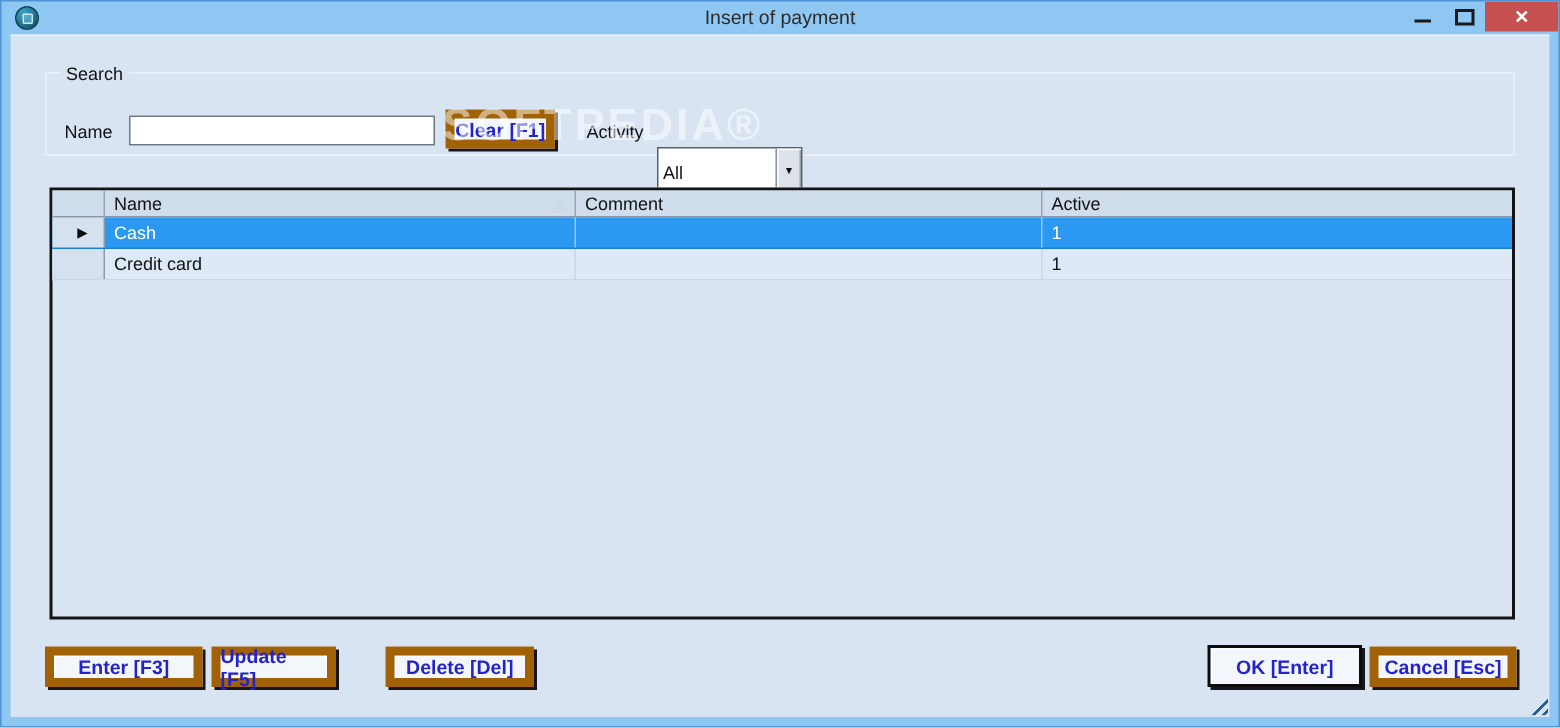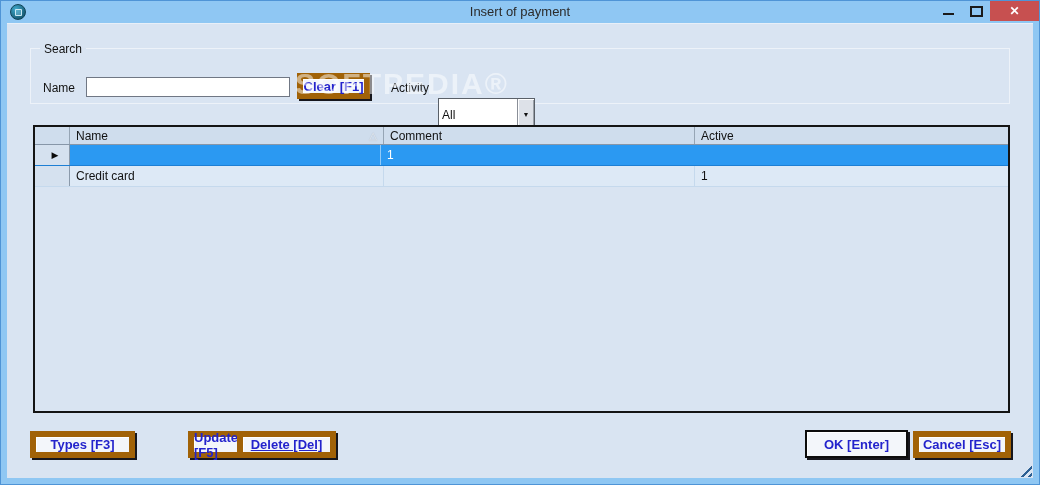--- a/index.html
+++ b/index.html
@@ -118,22 +118,22 @@
   .cell-name { width: 314px; }
   .cell-comment { width: 311px; }
   .cell-active { flex: 1; border-right: none !important; }
   .grid-row.selected { background: var(--selection_bg, #2b99f2); border-bottom: 1px solid #1d7fd4; }
   .grid-row.selected .cell { color: var(--selection_text, #ffffff); border-right-color: rgba(230, 242, 252, 0.55); }
   .grid-row.selected .cell-selector { background: #d5e1ef; color: #111; }
   .row-arrow { font-size: 9px; color: #0a0a0a; line-height: 1; }
 
   
   .insert-button { position: absolute; left: 23px;  top: 407px; width: 105px; height: 27px; }
-  .update-button { position: absolute; left: 134px; top: 407px; width: 83px;  height: 27px; margin-left: 47px; }
-  .delete-button { position: absolute; left: 230px; top: 407px; width: 99px;  height: 27px; text-decoration: underline; }
+  .update-button { position: absolute; left: 134px; top: 407px; width: 83px;  height: 27px; }
+  .delete-button { position: absolute; left: 250px; top: 407px; width: 99px;  height: 27px; }
   .ok-button     { position: absolute; left: 798px; top: 406px; width: 103px; height: 28px; border: 2px solid #0c0c0c; }
   .cancel-button { position: absolute; left: 906px; top: 407px; width: 98px;  height: 27px; }
 
   .resize-grip {
     position: absolute; right: 1px; bottom: 1px; width: 15px; height: 15px;
     background: repeating-linear-gradient(135deg, transparent 0 3px, #2c5f93 3px 5px);
     clip-path: polygon(100% 0, 100% 100%, 0 100%);
     cursor: nwse-resize;
   }
 </style>
@@ -190,34 +190,35 @@
         </div>
         <div class="hcell hcell-active">
           <span>Active</span>
         </div>
       </div>
 
       <div class="grid-row selected">
         <div class="cell cell-selector">
           <span class="row-arrow">▶</span>
         </div>
+        <div class="cell cell-name">Cash</div>
         <div class="cell cell-comment"></div>
         <div class="cell cell-active">1</div>
       </div>
 
       <div class="grid-row">
         <div class="cell cell-selector"></div>
         <div class="cell cell-name">Credit card</div>
         <div class="cell cell-comment"></div>
         <div class="cell cell-active">1</div>
       </div>
     </div>
 
     <div class="btn3d insert-button">
-      <span>Types [F3]</span>
+      <span>Enter [F3]</span>
     </div>
     <div class="btn3d update-button">
       <span>Update [F5]</span>
     </div>
     <div class="btn3d delete-button">
       <span>Delete [Del]</span>
     </div>
     <div class="btn3d cancel-button">
       <span>Cancel [Esc]</span>
     </div>

